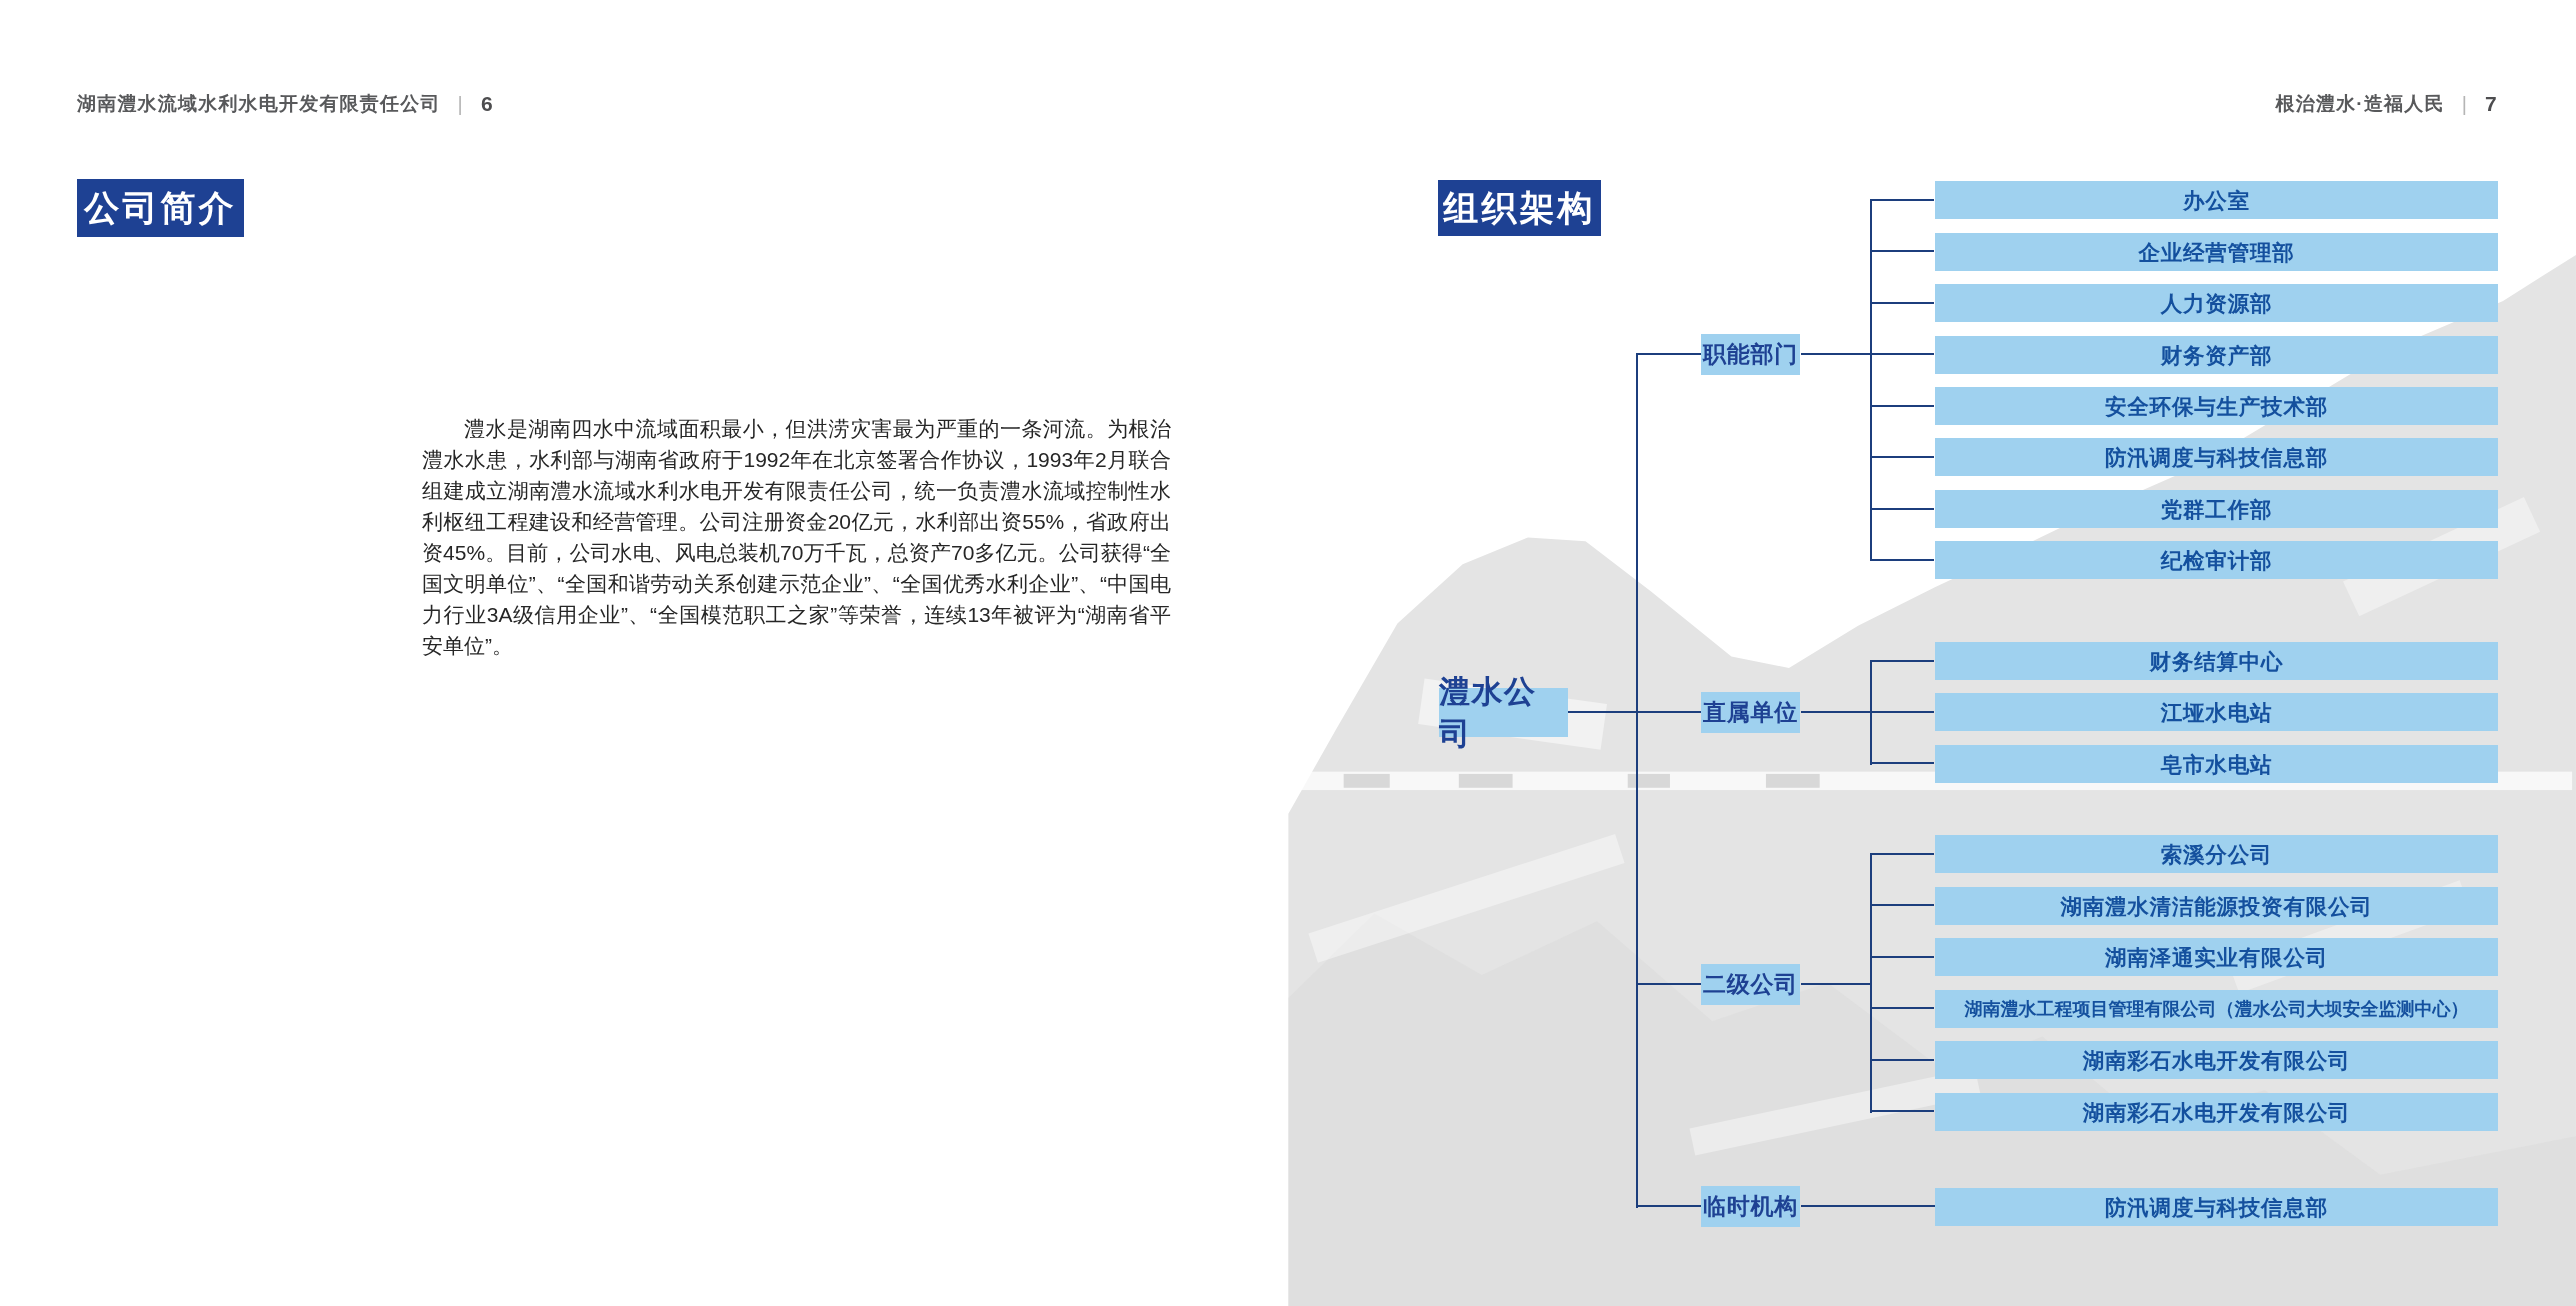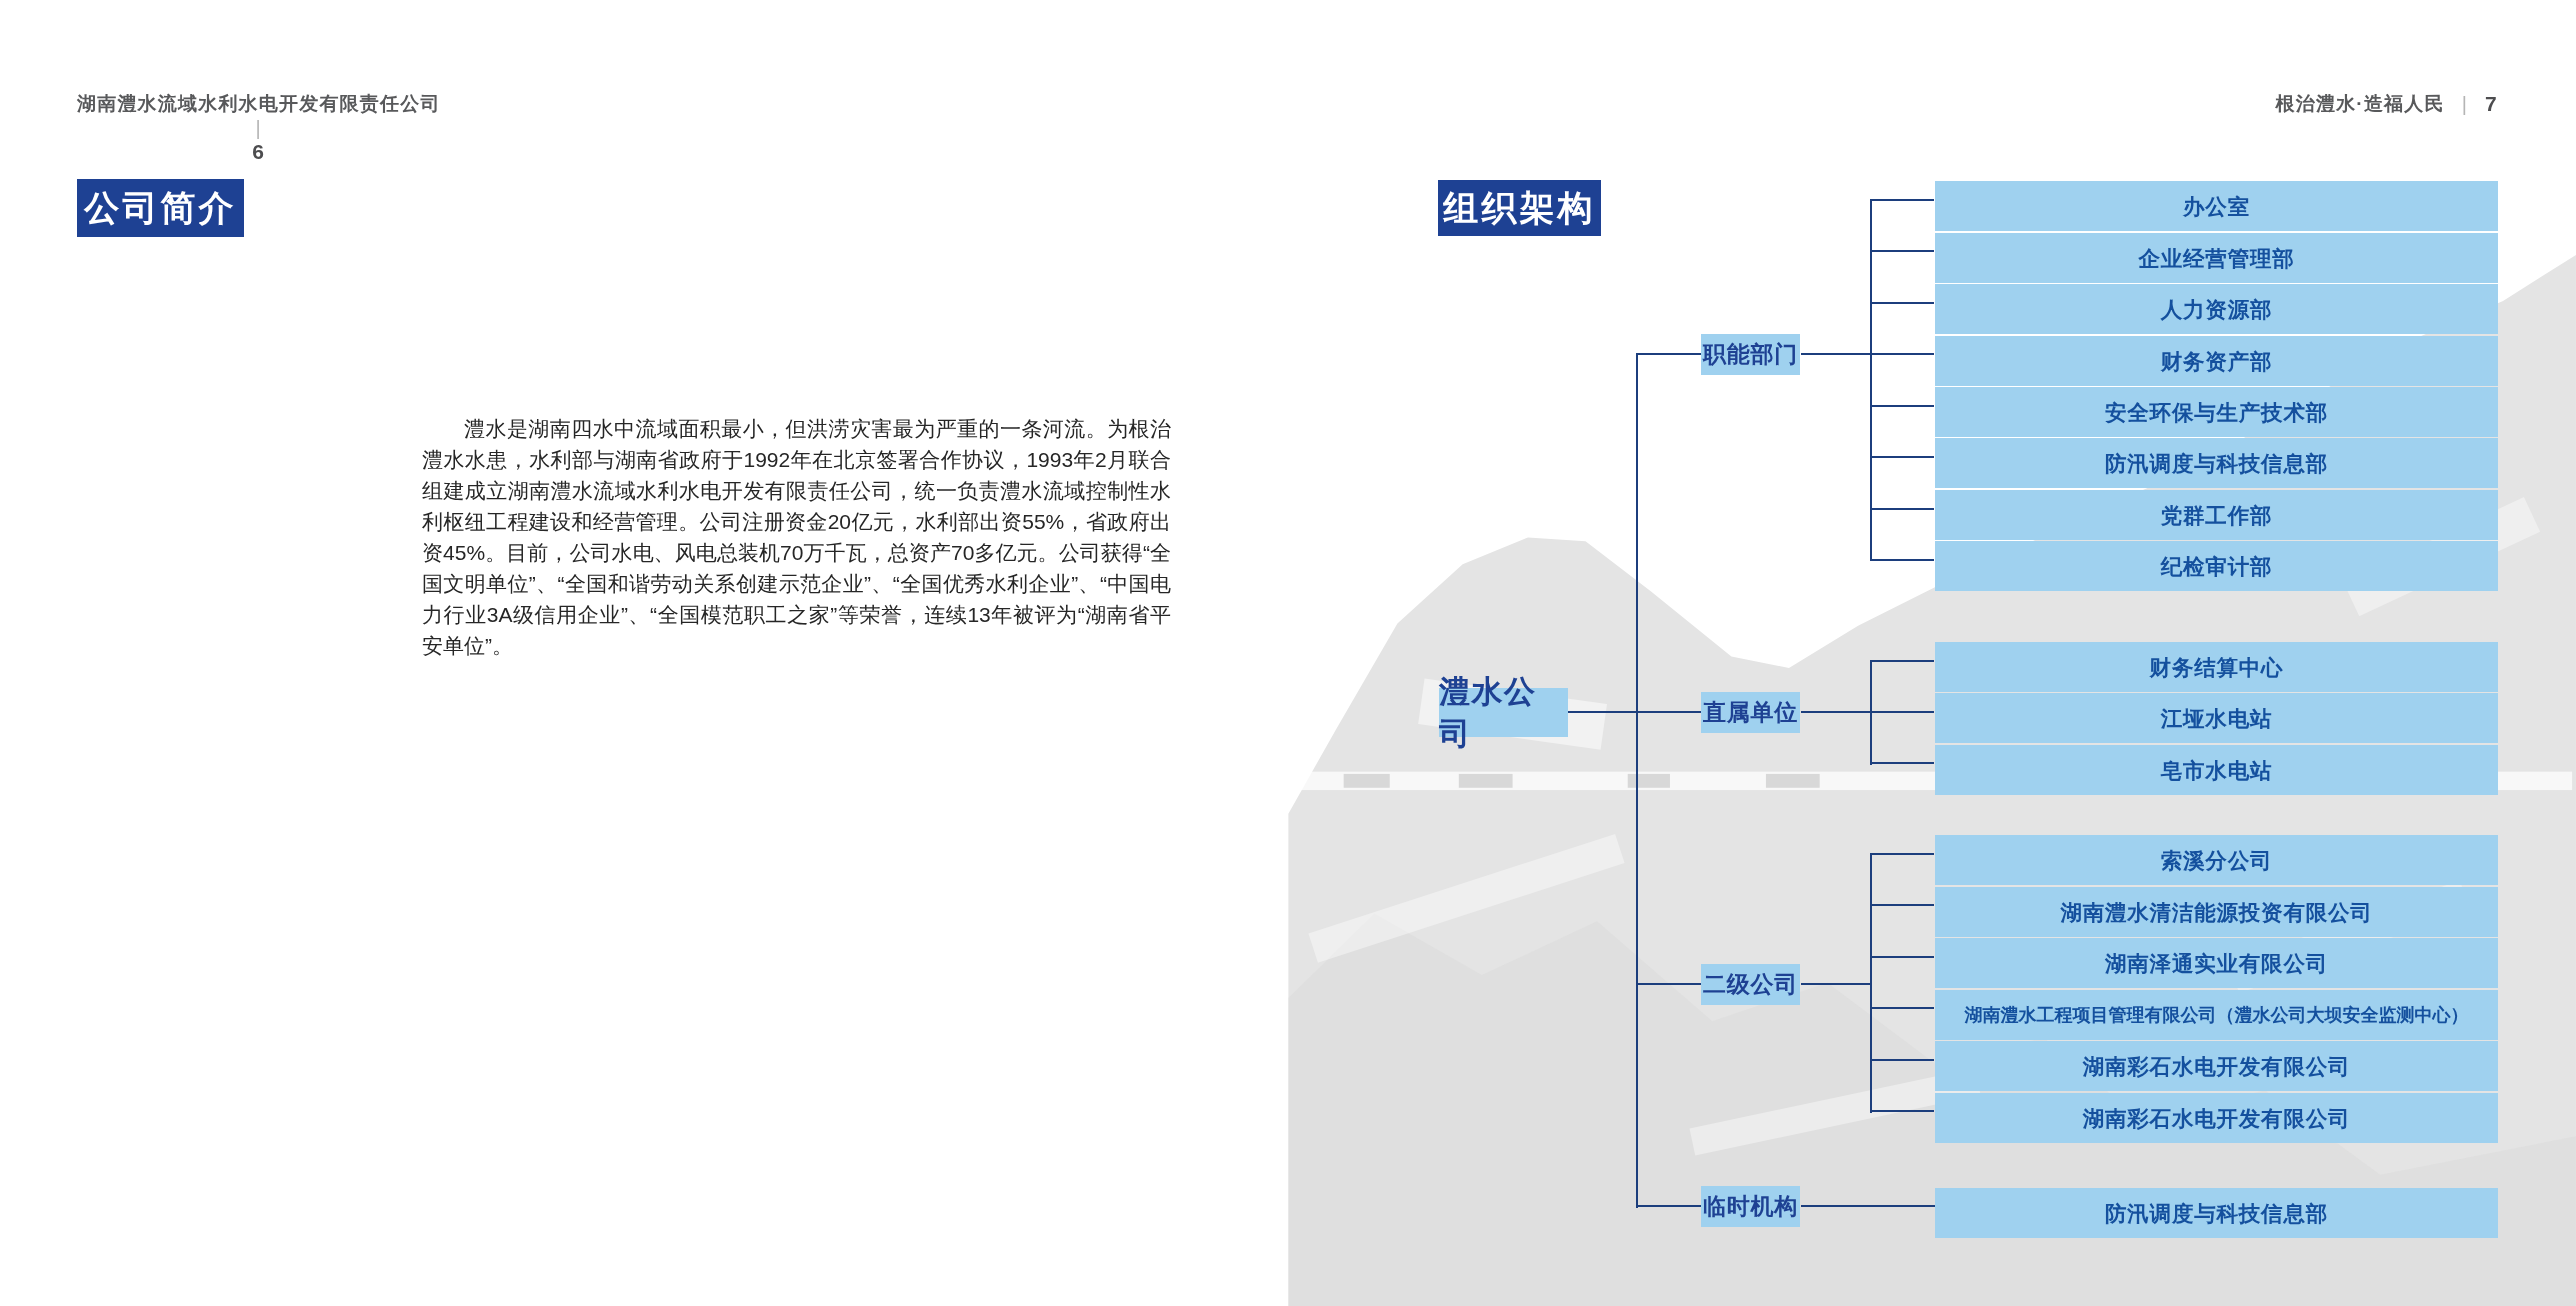--- a/index.html
+++ b/index.html
@@ -8,21 +8,21 @@
     background:#ffffff;
     font-family:"Liberation Sans","DejaVu Sans",sans-serif;
   }
   
   .pg-header{
     position:absolute;top:91px;display:flex;align-items:center;
     font-size:19px;font-weight:700;color:#58595b;letter-spacing:1.2px;
   }
   .pg-header .sep{color:#b5b5b5;font-weight:400;margin:0 17px;font-size:20px;}
   .pg-header .pnum{font-size:21px;color:#4d4d4f;}
-  #header-left{left:77px;flex-direction:column;}
+  #header-left{left:77px;}
   #header-right{right:78px;}
   
   .section-title{
     position:absolute;background:#1e4193;color:#ffffff;
     font-weight:700;font-size:35px;letter-spacing:3.1px;
     display:flex;align-items:center;justify-content:center;font-family:Liberation Mono, monospace;
   }
   #title-left{left:77px;top:179px;width:167px;height:58px;}
   #title-right{left:1438px;top:180px;width:163px;height:56px;}
   
@@ -39,21 +39,21 @@
     position:absolute;left:1439px;top:688px;width:129px;height:49px;
     background:#9fd1ef;color:#1e4193;font-size:31px;font-weight:700;
     display:flex;align-items:center;justify-content:center;letter-spacing:1.5px;
   }
   .org-cat{
     position:absolute;left:1701px;width:99px;height:41px;
     background:#9fd1ef;color:#1e4193;font-size:23px;font-weight:700;
     display:flex;align-items:center;justify-content:center;letter-spacing:0.8px;font-family:Liberation Mono, monospace;
   }
   .leaf{
-    position:absolute;left:1935px;width:563px;height:50px;
+    position:absolute;left:1935px;width:563px;height:38px;
     background:#9fd1ef;color:#14509e;font-size:21.5px;font-weight:700;
     display:flex;align-items:center;justify-content:center;letter-spacing:0.8px;
   }
   .leaf.small{font-size:18px;letter-spacing:0;}
   .hline,.vline{position:absolute;background:#1c3e7d;}
   .hline{height:2.3px;}
   .vline{width:2.3px;}
 </style>
 </head>
 <body>

